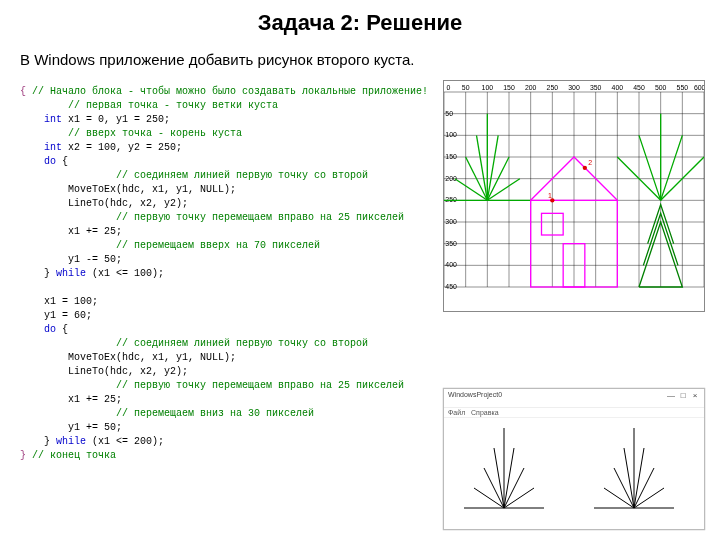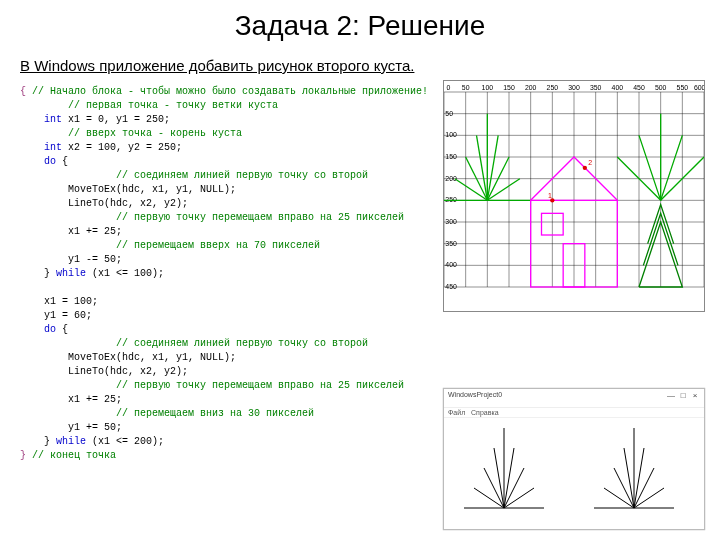--- a/index.html
+++ b/index.html
@@ -7,28 +7,27 @@
     padding: 0;
     width: 720px;
     height: 540px;
     font-family: Arial, sans-serif;
     background: #fff;
     position: relative;
     overflow: hidden;
   }
   .title {
     text-align: center;
-    font-size: 28px;
-    font-weight: normal;
+    font-size: 22px;
+    font-weight: bold;
     margin-top: 10px;
   }
   .subtitle {
     font-size: 15px;
     margin: 15px 0 28px 20px;
-    text-decoration: underline;
   }
   .code-block {
     font-family: Consolas, 'Courier New', monospace;
     font-size: 10px;
     line-height: 14px;
     margin-left: 20px;
     white-space: pre;
     color: #000;
     position: absolute;
     top: 85px;

